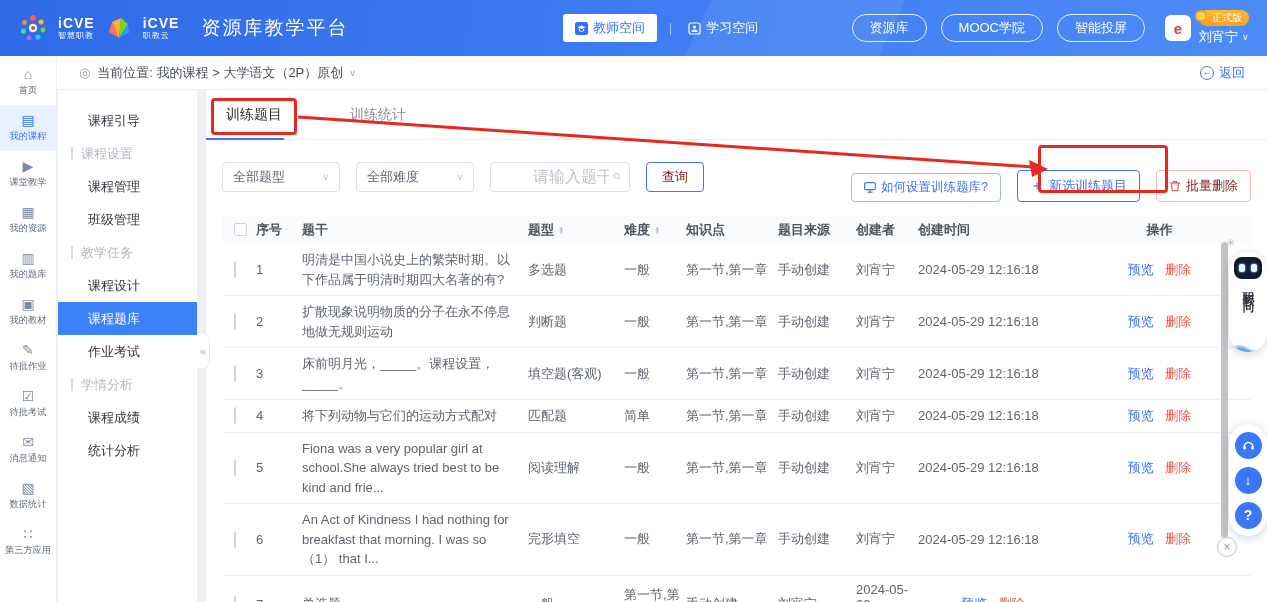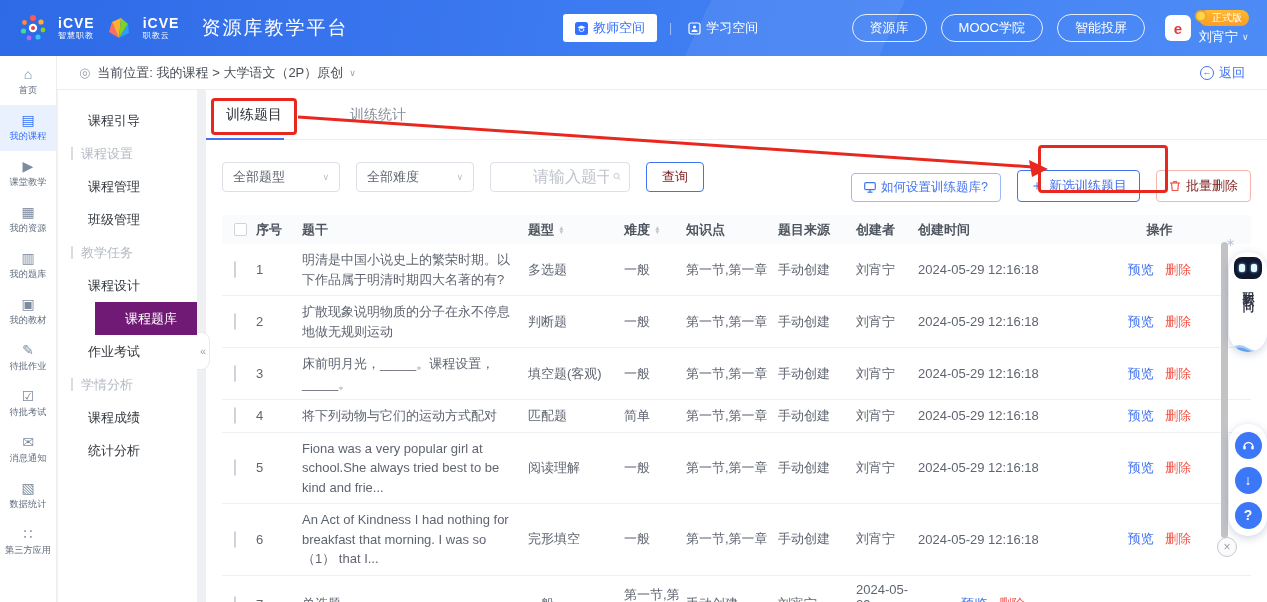--- a/index.html
+++ b/index.html
@@ -55,21 +55,21 @@
   .bc-caret { color:#9aa1ad; font-size:9px; margin-left:6px; cursor:pointer; }
   .back-link { margin-left:auto; color:#4273f0; display:flex; align-items:center; gap:5px;
     font-size:13px; cursor:pointer; }
   .back-circ { width:14px; height:14px; border:1px solid #4273f0; border-radius:50%;
     display:flex; align-items:center; justify-content:center; font-size:9px; line-height:1; }
 
   
   .sidebar { position:absolute; left:57px; top:90px; width:140px; height:512px; background:#fff;
     border-left:1px solid #f1f1f4; padding-top:14px; z-index:8; }
   .side-link { height:33px; line-height:33px; padding-left:30px; font-size:13px; color:#33383f; cursor:pointer; }
-  .side-link.active { background:#701a75; color:#fff;margin-left:37px; }
+  .side-link.active { background:#3b82f6; color:#fff; }
   .side-section { height:33px; display:flex; align-items:center; padding-left:13px;
     font-size:13px; color:#b5bac3; }
   .side-section .bar { display:inline-block; width:2px; height:13px; background:#d9dce3; margin-right:8px; }
   .collapse-tab { position:absolute; left:197px; top:332px; width:13px; height:38px; background:#fff;
     border:1px solid #e7e9ee; border-left:none; border-radius:0 9px 9px 0; color:#9aa1ad;
     font-size:11px; display:flex; align-items:center; justify-content:center; cursor:pointer; z-index:9; }
 
   
   .card { position:absolute; left:206px; top:90px; width:1061px; height:512px; background:#fff; overflow:hidden; z-index:5; }
   .tabs { height:50px; border-bottom:1px solid #e9ecf1; position:relative; display:flex;

